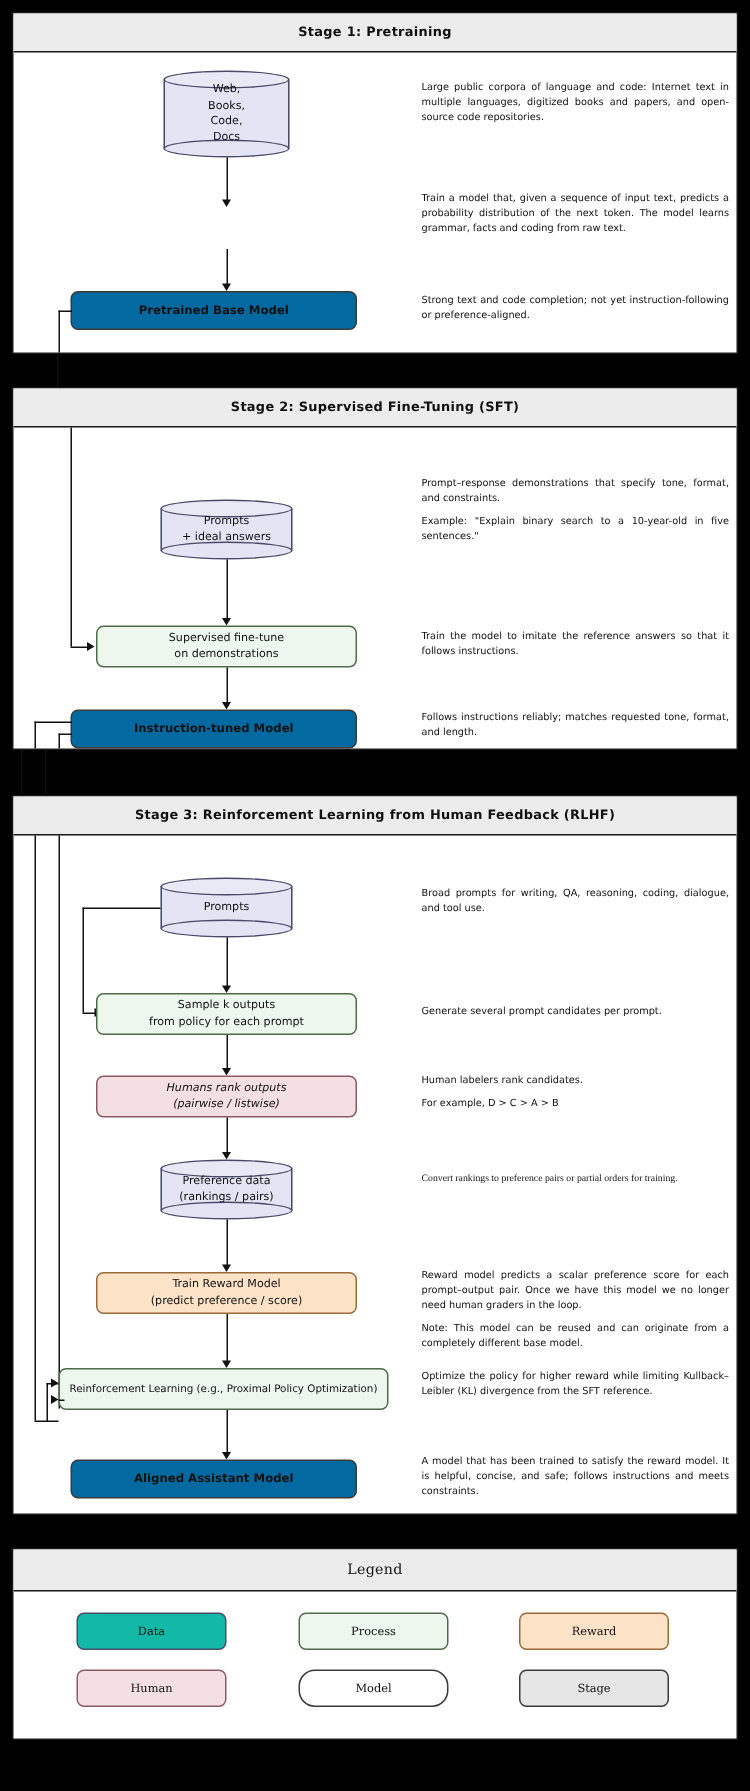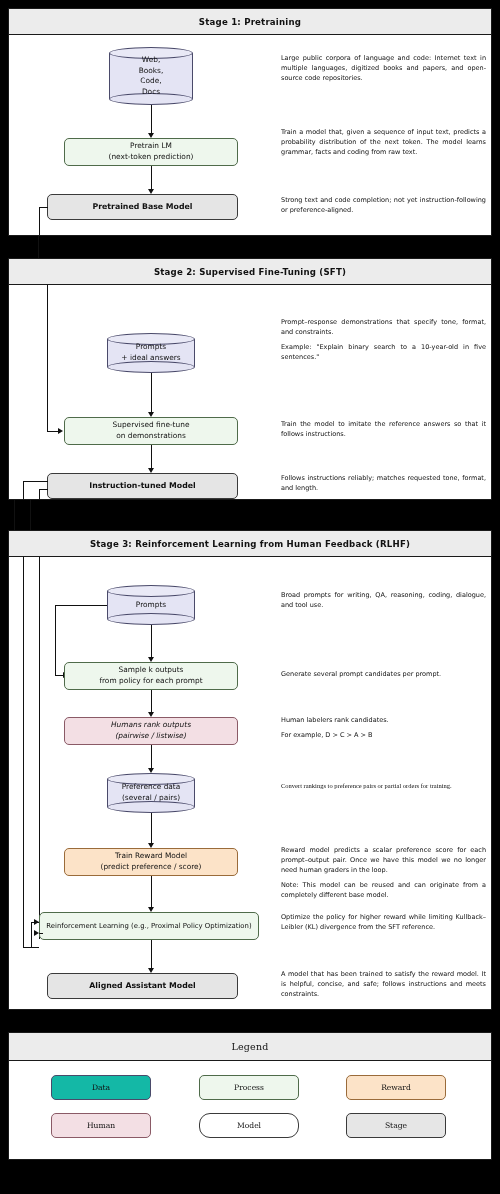--- a/index.html
+++ b/index.html
@@ -65,21 +65,21 @@
     border: 1.1px solid #4a4a4a;
     border-radius: 5px;
     display: flex;
     flex-direction: column;
     align-items: center;
     justify-content: center;
     text-align: center;
     font-size: 7.4px;
     line-height: 1.45;
     color: #111;
-    background: #e5e5e5;
+    background: #0369a1;
   }
   .node .l2 { display: block; }
   .node.model { font-weight: bold; font-size: 7.8px; border-color: #3a3a3a; }
   .node.process { background: #eef7ed; border-color: #4f6b4a; }
   .node.human   { background: #f3dfe4; border-color: #8a5a66; }
   .node.reward  { background: #fce3c8; border-color: #9a6b3a; }
 
   
   .cyl {
     position: absolute;
@@ -172,24 +172,20 @@
           <span>Web,</span><br>
           <span>Books,</span><br>
           <span>Code,</span><br>
           <span>Docs</span>
         </div>
       </div>
 
       <div class="wire v" style="left:141.5px;top:70px;height:31px;"></div>
       <div class="arrowhead down" style="left:138.8px;top:98px;"></div>
 
-      <div class="node process" style="left:55px;top:103px;width:174px;height:28px;">
-        <span>Pretrain LM</span>
-        <span class="l2">(next-token prediction)</span>
-      </div>
 
       <div class="wire v" style="left:141.5px;top:131px;height:26px;"></div>
       <div class="arrowhead down" style="left:138.8px;top:154px;"></div>
 
       <div class="node model" style="left:38px;top:159px;width:191px;height:26px;">
         <span>Pretrained Base Model</span>
       </div>
 
       <div class="wire h" style="left:30px;top:172px;width:9px;"></div>
       <div class="wire v" style="left:30px;top:172px;height:28px;"></div>
@@ -301,21 +297,21 @@
 
       <div class="wire v" style="left:141.5px;top:188px;height:26px;"></div>
       <div class="arrowhead down" style="left:138.8px;top:211px;"></div>
 
       <div class="cyl" style="left:98px;top:216px;width:88px;height:40px;">
         <div class="body"></div>
         <div class="bot"></div>
         <div class="top"></div>
         <div class="label">
           <span>Preference data</span><br>
-          <span>(several / pairs)</span>
+          <span>(rankings / pairs)</span>
         </div>
       </div>
 
       <div class="wire v" style="left:141.5px;top:256px;height:33px;"></div>
       <div class="arrowhead down" style="left:138.8px;top:286px;"></div>
 
       <div class="node reward" style="left:55px;top:291px;width:174px;height:28px;">
         <span>Train Reward Model</span>
         <span class="l2">(predict preference / score)</span>
       </div>

